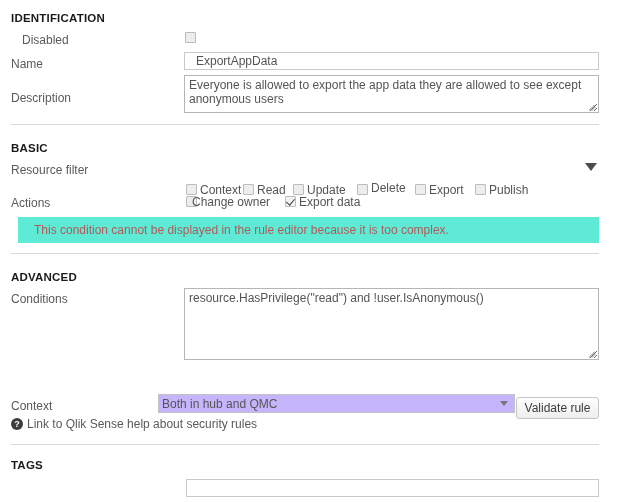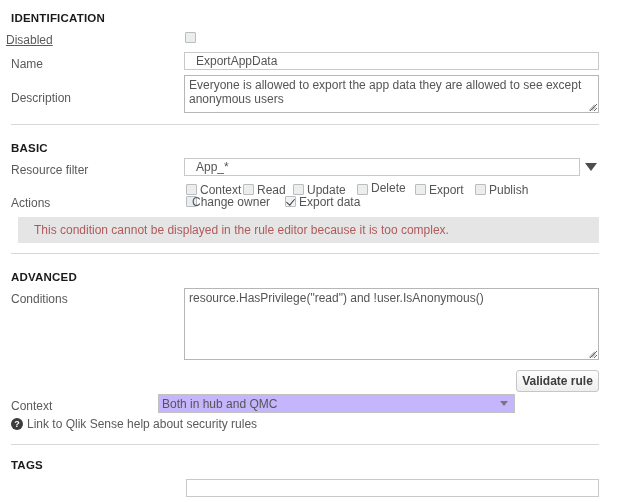--- a/index.html
+++ b/index.html
@@ -91,21 +91,21 @@
   }
   .cbx-label {
     position: absolute;
     font-size: 12px;
     color: #555555;
     white-space: nowrap;
   }
   .warn-bar {
     position: absolute;
     box-sizing: border-box;
-    background: #e5e5e5;
+    background: #5eead4;
     display: flex;
     align-items: center;
   }
   .warn-text {
     font-size: 12px;
     color: #b05a5a;
     padding-left: 16px;
   }
   .dd-arrow {
     position: absolute;
@@ -136,26 +136,27 @@
     pointer-events: none;
   }
   .btn {
     position: absolute;
     box-sizing: border-box;
     border: 1px solid #c6c6c6;
     border-radius: 3px;
     background: linear-gradient(#fdfdfd, #eeeeee);
     font-family: "Liberation Sans", sans-serif;
     font-size: 12px;
-    font-weight: bold;
+    font-weight: normal;
     color: #3c3c3c;
     cursor: pointer;
     display: flex;
     align-items: center;
     justify-content: center;
+    margin-top: 27px;
   }
   .help-row {
     position: absolute;
     display: flex;
     align-items: center;
     gap: 4px;
     cursor: pointer;
   }
   .help-icon {
     width: 12px;
@@ -201,36 +202,35 @@
     transform: rotate(-45deg);
   }
 </style>
 </head>
 <body>
 
 <div class="page">
 
   <div class="section-title" style="left:11px; top:12px;">IDENTIFICATION</div>
 
-  <div class="field-label" style="left:6px; top:33px;text-decoration:underline;">Disabled</div>
+  <div class="field-label" style="left:22px; top:33px;">Disabled</div>
   <span class="cbx" style="left:185px; top:32px;"></span>
 
   <div class="field-label" style="left:11px; top:57px;">Name</div>
   <input class="txt" type="text" style="left: 184px; top: 52px; width: 415px; height: 18px;" value="ExportAppData">
 
   <div class="field-label" style="left:11px; top:79px;margin-top:12px;">Description</div>
   <textarea class="ta" style="left: 184px; top: 75px; width: 415px; height: 38px;">Everyone is allowed to export the app data they are allowed to see except anonymous users</textarea>
   <span class="resize-grip" style="left:589px; top:103px;"></span>
 
   <div class="divider" style="left:11px; top:124px; width:588px;"></div>
 
   <div class="section-title" style="left:11px; top:142px;">BASIC</div>
 
   <div class="field-label" style="left:11px; top:163px;">Resource filter</div>
-  <input class="txt" type="text" style="left: 184px; top: 158px; width: 396px; height: 18px;" value="App_*">
   <span class="dd-arrow" style="left:585px; top:163px;"></span>
 
   <div class="field-label" style="left:11px; top:184px;margin-top:12px;">Actions</div>
 
   <span class="cbx" style="left:186px; top:184px;"></span>
   <span class="cbx-label" style="left:200px; top:183px;">Context</span>
 
   <span class="cbx" style="left:243px; top:184px;"></span>
   <span class="cbx-label" style="left:257px; top:183px;">Read</span>
 

